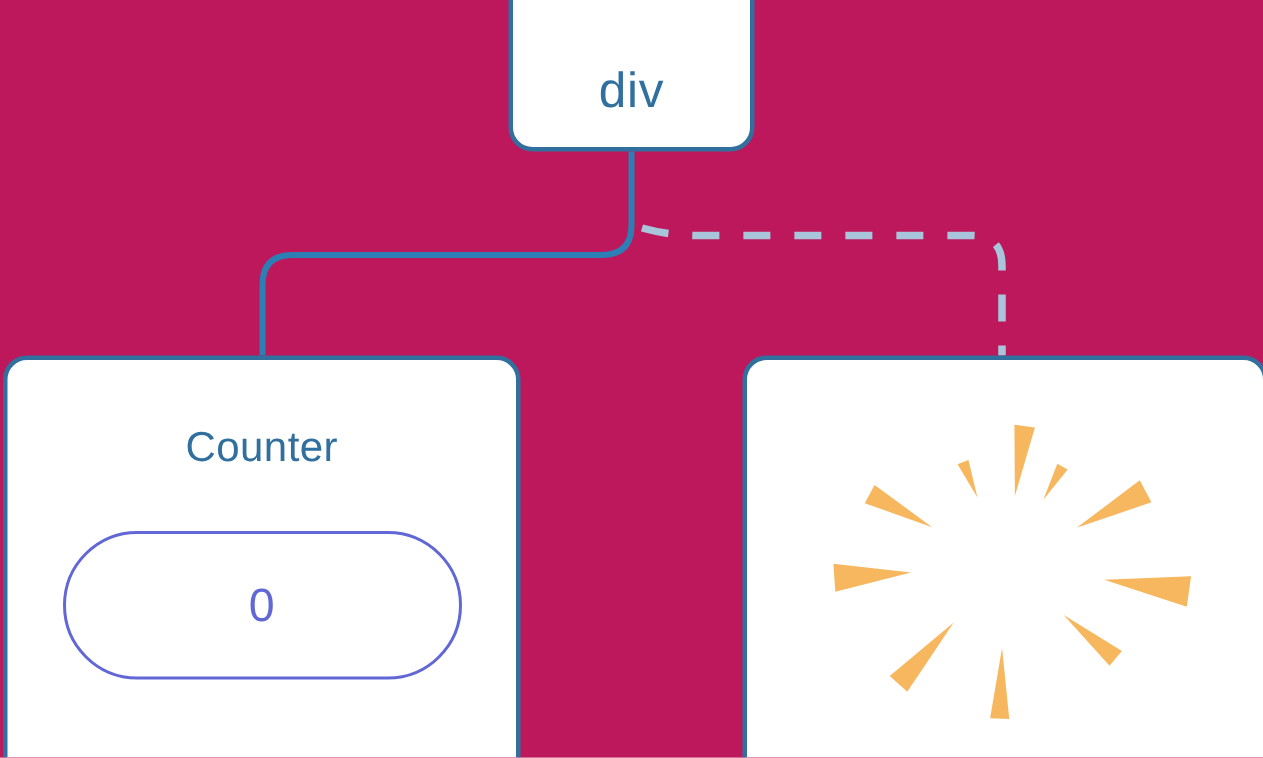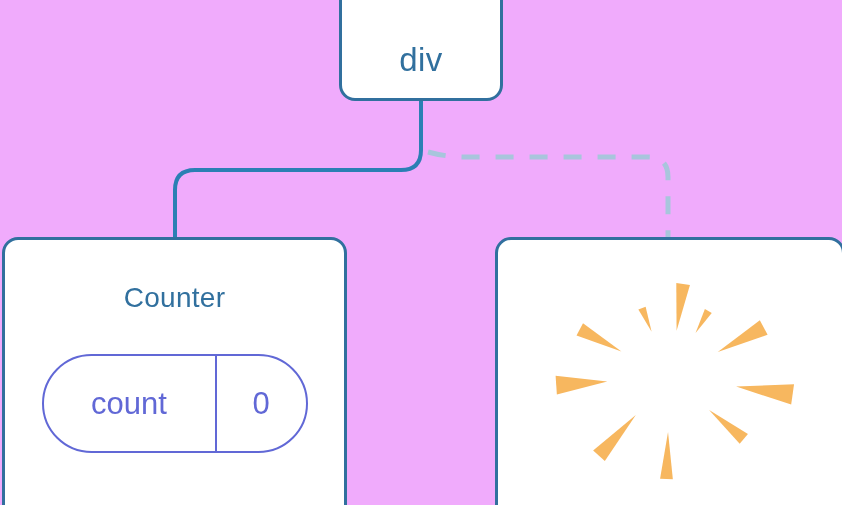--- a/index.html
+++ b/index.html
@@ -9,21 +9,21 @@
   body {
     width: 842px;
     height: 505px;
     overflow: hidden;
     font-family: "Liberation Sans", sans-serif;
   }
   #canvas {
     position: relative;
     width: 842px;
     height: 505px;
-    background: #f0abfc;
+    background: #be185d;
     overflow: hidden;
   }
 
   
   #wires {
     position: absolute;
     left: 0;
     top: 0;
     width: 842px;
     height: 505px;
@@ -130,21 +130,20 @@
     <path d="M 428 152 Q 446 157 466 157 L 648 157 Q 668 157 668 177 L 668 237" fill="none" stroke="#a8c5dc" stroke-width="5" stroke-dasharray="18 16" stroke-linecap="butt"></path>
   </svg>
 
   <div class="node" id="node-div">
     <span class="node-title">div</span>
   </div>
 
   <div class="node" id="node-counter">
     <span class="node-title">Counter</span>
     <div class="state-pill">
-      <div class="pill-key">count</div>
       <div class="pill-val">0</div>
     </div>
   </div>
 
   <div class="node" id="node-sparkle">
     <svg class="burst" viewBox="0 0 350 300" preserveAspectRatio="none">
       <g id="ray-group">
           <polygon points="181.7,92.5 195.3,45.9 181.4,44.0" fill="#f7b75f"></polygon>
           <polygon points="201.0,95.0 217.5,74.5 210.5,70.5" fill="#f7b75f"></polygon>
           <polygon points="223.6,114.2 274.3,96.8 266.4,81.8" fill="#f7b75f"></polygon>

